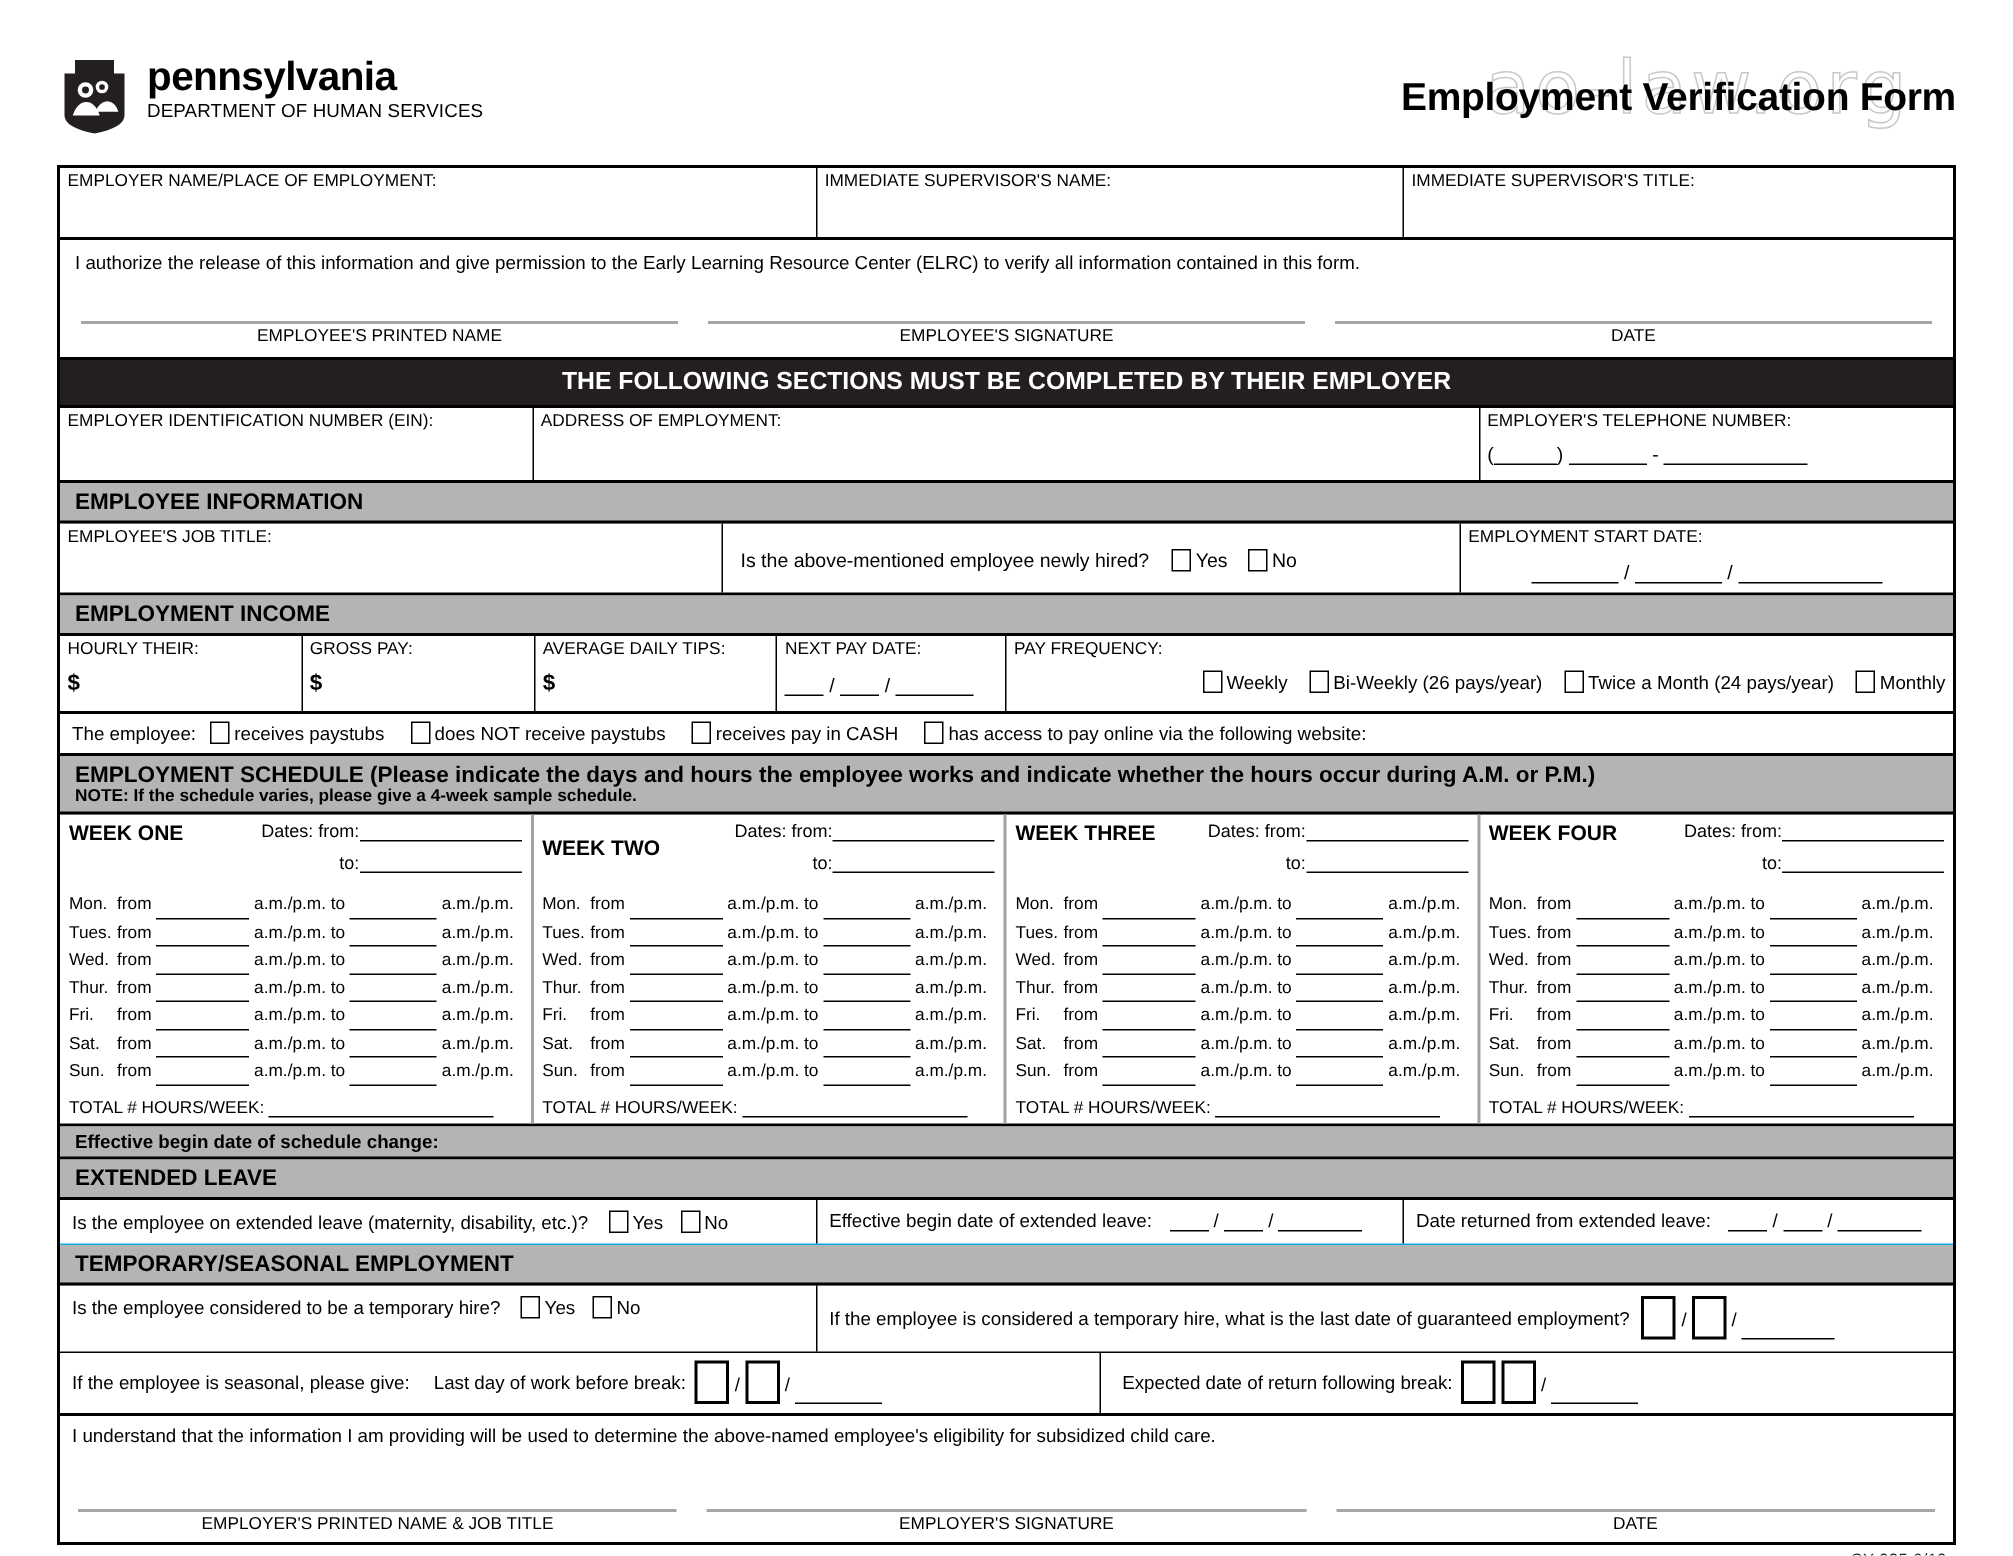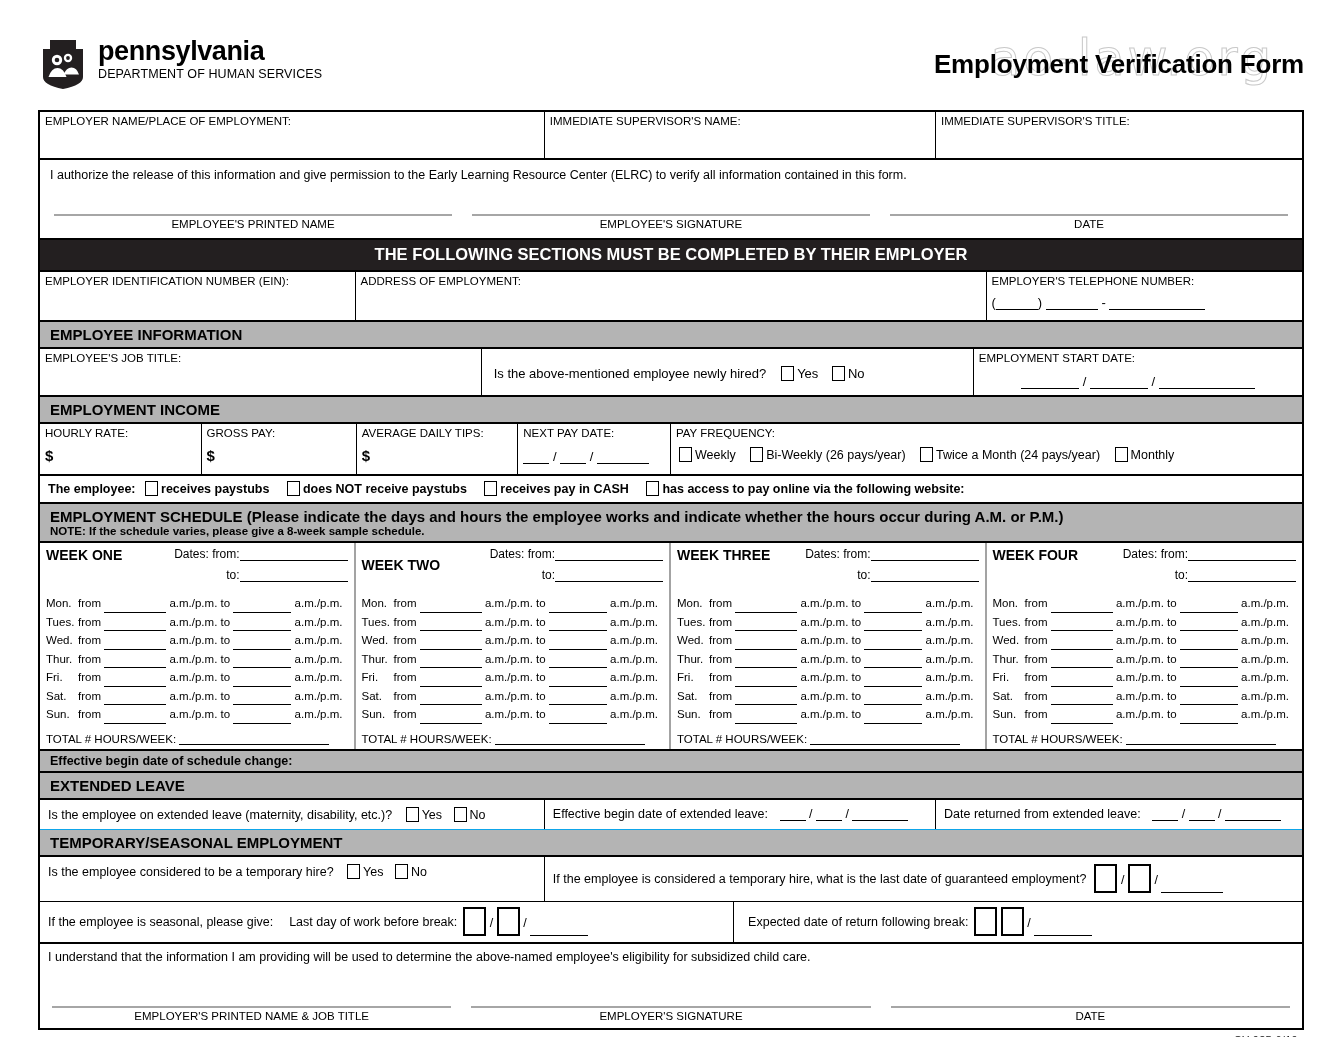--- a/index.html
+++ b/index.html
@@ -105,21 +105,21 @@
   .sigbox .cap { font-size: 11.5px; padding-top: 2px; }
   .centerq { display: flex; align-items: center; font-size: 13px; padding-left: 12px; }
 
   
   .inccell { height: 50px; }
   .dollar { font-size: 15px; font-weight: bold; margin-top: 8px; }
 
   
   #paystub {
     font-size: 12.5px; padding: 5px 8px 6px 8px;
-    border-top: 2px solid #000; border-bottom: 2px solid #000; font-weight: bold;
+    border-top: 2px solid #000; border-bottom: 2px solid #000;
   }
 
   
   #sched-head { background: #b4b4b4; padding: 4px 8px 4px 10px; border-bottom: 2px solid #000; }
   #sched-head .t1 { font-size: 15px; font-weight: bold; }
   #sched-head .t2 { font-size: 11.5px; font-weight: bold; }
   .weekcol { width: 25%; border-right: 2px solid #a3a3a3; padding: 4px 6px 4px 6px; }
   .weekcol:last-child { border-right: none; }
   .wk-title { font-size: 14px; font-weight: bold; display: inline-block; }
   .wk-dates { font-size: 12px; display: inline-block; }
@@ -234,21 +234,21 @@
         <span class="ul" style="width:58px"></span>
         <span>/</span>
         <span class="ul" style="width:96px"></span>
       </div>
     </div>
   </div>
 
   <div class="band-gray">EMPLOYMENT INCOME</div>
   <div class="row">
     <div class="cell inccell" style="width:12.8%">
-      <div class="lbl">HOURLY RATE:</div>
+      <div class="lbl">HOURLY THEIR:</div>
       <div class="dollar">$</div>
     </div>
     <div class="cell inccell" style="width:12.3%">
       <div class="lbl">GROSS PAY:</div>
       <div class="dollar">$</div>
     </div>
     <div class="cell inccell" style="width:12.8%">
       <div class="lbl">AVERAGE DAILY TIPS:</div>
       <div class="dollar">$</div>
     </div>
@@ -257,40 +257,40 @@
       <div style="font-size:13px;margin-top:10px">
         <span class="ul" style="width:26px"></span>
         <span>/</span>
         <span class="ul" style="width:26px"></span>
         <span>/</span>
         <span class="ul" style="width:52px"></span>
       </div>
     </div>
     <div class="cell inccell" style="width:50%">
       <div class="lbl">PAY FREQUENCY:</div>
-      <div style="font-size:12.5px;margin-top:8px;text-align:left;white-space:nowrap">
+      <div style="font-size:12.5px;margin-top:8px;text-align:right;white-space:nowrap">
         <span class="cb"></span><span>Weekly</span>
         <span class="cb" style="margin-left:11px"></span><span>Bi-Weekly (26 pays/year)</span>
         <span class="cb" style="margin-left:11px"></span><span>Twice a Month (24 pays/year)</span>
         <span class="cb" style="margin-left:11px"></span><span>Monthly</span>
       </div>
     </div>
   </div>
 
   <div id="paystub">
     <span>The employee:</span>
     <span class="cb" style="margin-left:6px"></span><span>receives paystubs</span>
     <span class="cb" style="margin-left:14px"></span><span>does NOT receive paystubs</span>
     <span class="cb" style="margin-left:14px"></span><span>receives pay in CASH</span>
     <span class="cb" style="margin-left:14px"></span><span>has access to pay online via the following website:</span>
   </div>
 
   <div id="sched-head">
     <div class="t1">EMPLOYMENT SCHEDULE (Please indicate the days and hours the employee works and indicate whether the hours occur during A.M. or P.M.)</div>
-    <div class="t2">NOTE: If the schedule varies, please give a 8-week sample schedule.</div>
+    <div class="t2">NOTE: If the schedule varies, please give a 4-week sample schedule.</div>
   </div>
 
   <div class="row" style="border-bottom:2px solid #000">
 
     <div class="weekcol">
       <div style="display:flex;justify-content:space-between;align-items:flex-start">
         <span class="wk-title">WEEK ONE</span>
         <span class="wk-dates">
           <span>Dates:</span>
           <span>from:</span><span class="ul" style="width:108px"></span>

